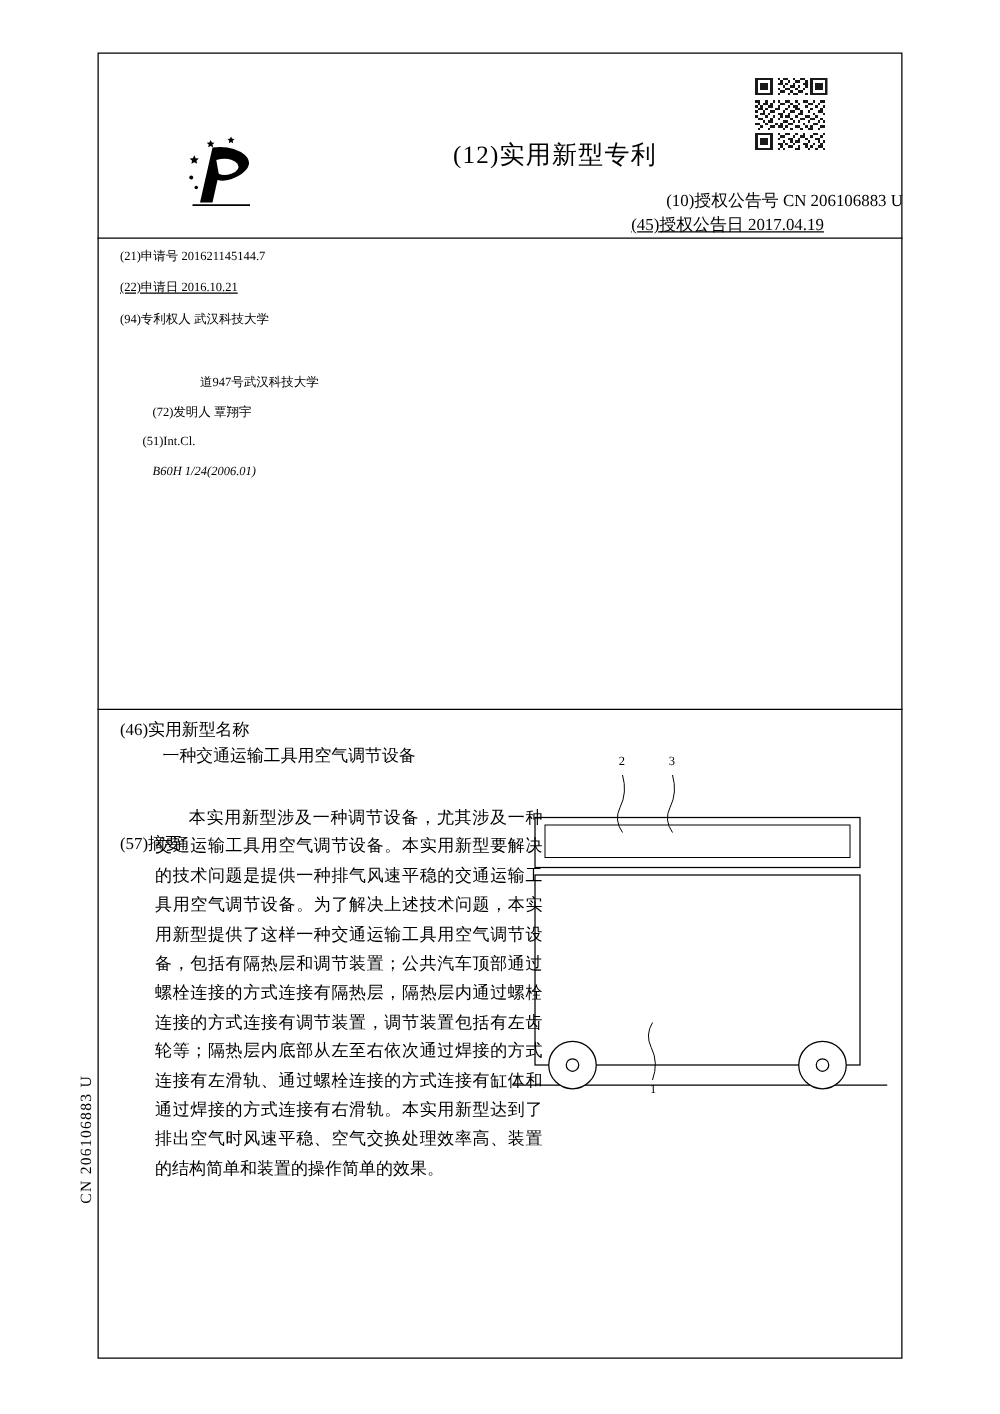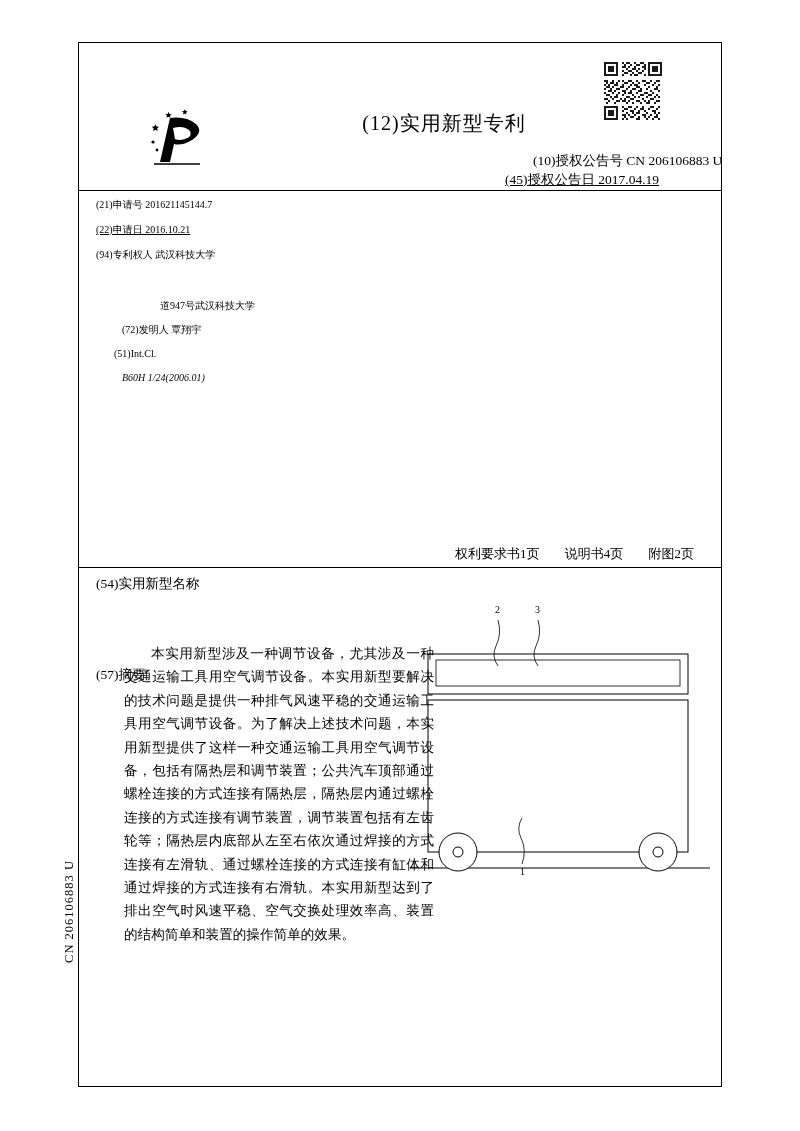--- a/index.html
+++ b/index.html
@@ -382,29 +382,25 @@
   <div class="hdr-rule" id="rule-top"></div>
 
   <div class="field f21">(21)申请号 201621145144.7</div>
   <div class="field f22">(22)申请日 2016.10.21</div>
   <div class="field f73">(94)专利权人 武汉科技大学</div>
   <div class="field f73b">道947号武汉科技大学</div>
   <div class="field f72">(72)发明人 覃翔宇</div>
   <div class="field f51">(51)Int.Cl.</div>
   <div class="field f51a">B60H 1/24(2006.01)</div>
 
-  <div class="counts">
-    <span>权利要求书1页</span>
-    <span>说明书4页</span>
-    <span>附图2页</span>
-  </div>
 
   <div class="hdr-rule" id="rule-abs-top"></div>
 
-  <div class="sec-label l54">(54)实用新型名称</div>
+  <div class="sec-label l54">(46)实用新型名称</div>
+  <div class="invention-title">一种交通运输工具用空气调节设备</div>
   <div class="sec-label l57">(57)摘要</div>
   <div class="abstract">本实用新型涉及一种调节设备，尤其涉及一种交通运输工具用空气调节设备。本实用新型要解决的技术问题是提供一种排气风速平稳的交通运输工具用空气调节设备。为了解决上述技术问题，本实用新型提供了这样一种交通运输工具用空气调节设备，包括有隔热层和调节装置；公共汽车顶部通过螺栓连接的方式连接有隔热层，隔热层内通过螺栓连接的方式连接有调节装置，调节装置包括有左齿轮等；隔热层内底部从左至右依次通过焊接的方式连接有左滑轨、通过螺栓连接的方式连接有缸体和通过焊接的方式连接有右滑轨。本实用新型达到了排出空气时风速平稳、空气交换处理效率高、装置的结构简单和装置的操作简单的效果。</div>
 
   <div class="side-code">CN 206106883 U</div>
 
   <div class="figure">
     <svg viewBox="0 0 300 300" width="300" height="300">
 
       <rect x="18" y="58" width="260" height="40" fill="none" stroke="#000" stroke-width="1"></rect>
       <rect x="26" y="64" width="244" height="26" fill="none" stroke="#000" stroke-width="0.8"></rect>

